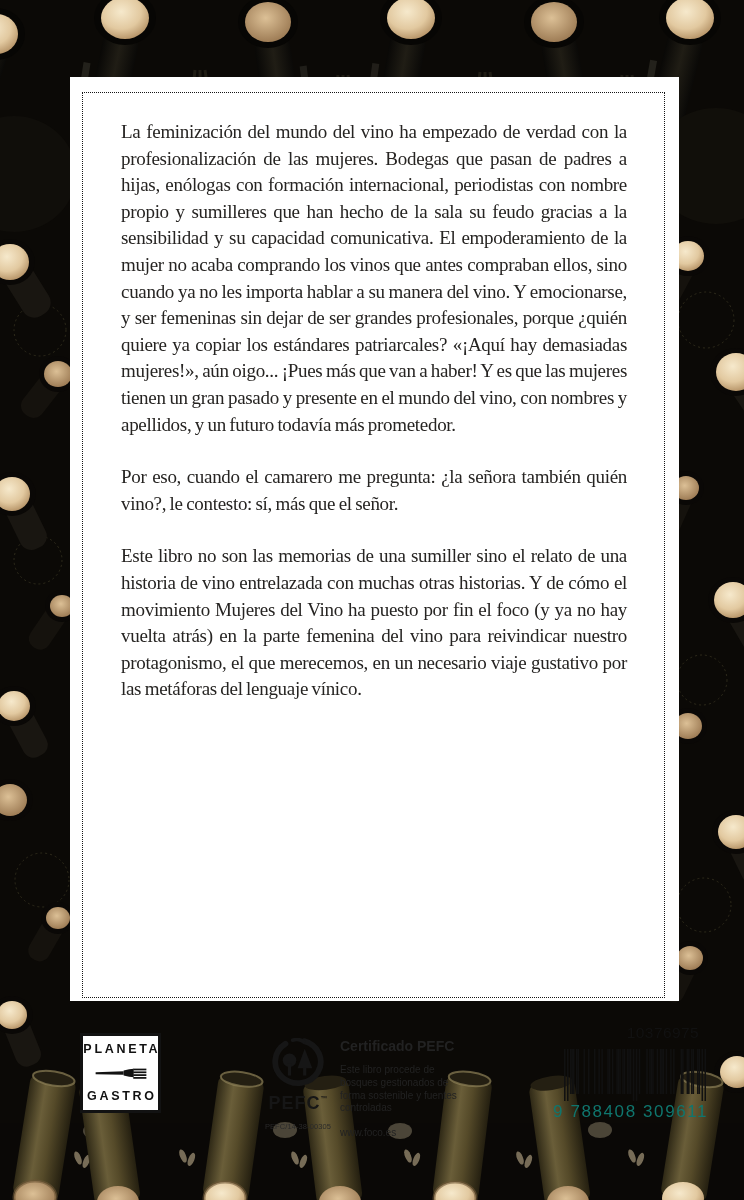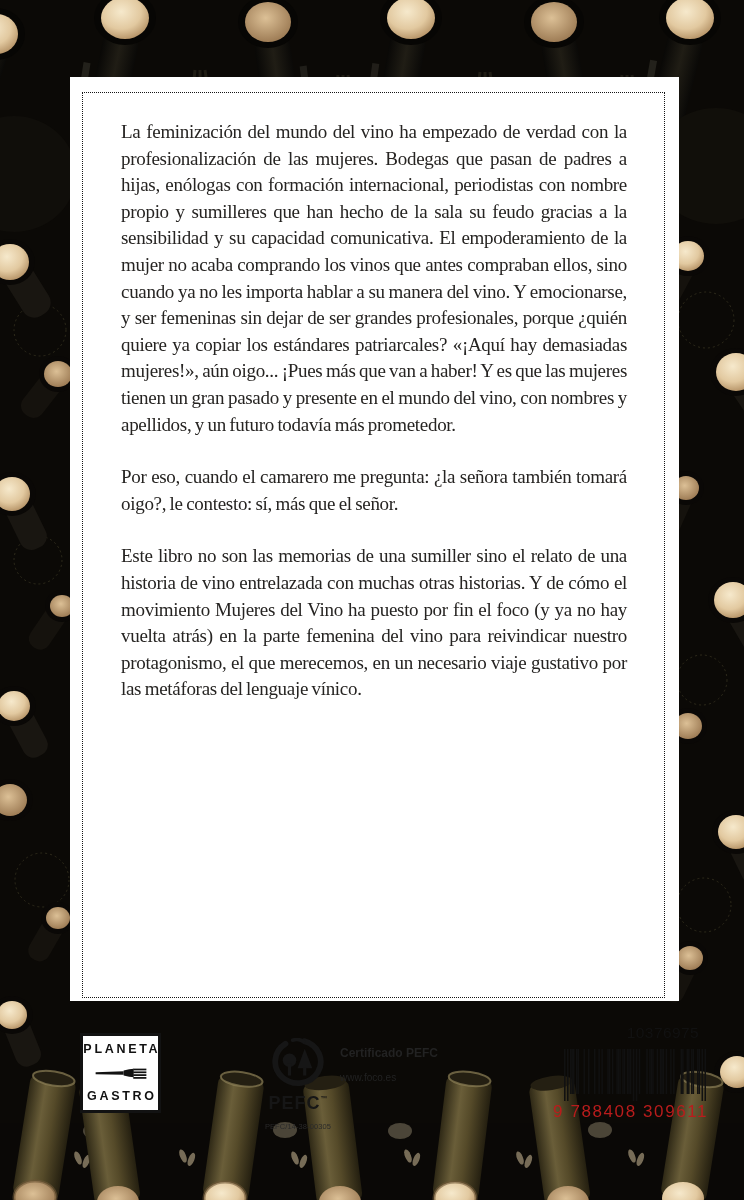--- a/index.html
+++ b/index.html
@@ -34,29 +34,29 @@
     font-weight:bold;font-size:12.5px;letter-spacing:2.7px;padding-left:2.7px;
     color:#121212;line-height:1;white-space:nowrap;
   }
   
   .pefc-block{position:absolute;left:192px;top:40px;width:72px;text-align:center;color:#161616;}
   .pefc-word{font-weight:bold;font-size:18px;letter-spacing:1px;line-height:1;margin-top:2px;color:#161616;}
   .pefc-word sup{font-size:7px;vertical-align:8px;letter-spacing:0;}
   .pefc-code{font-size:7.5px;letter-spacing:0.1px;margin-top:10px;white-space:nowrap;color:#2a2a2a;}
   
   .cert-block{position:absolute;left:270px;top:40px;width:132px;color:#222;}
-  .cert-title{font-size:12px;font-weight:bold;margin:8px 0 10px 0;}
+  .cert-title{font-size:14px;font-weight:bold;margin:0 0 10px 0;}
   .cert-text{font-size:10px;line-height:12.8px;margin:0;}
   .cert-url{font-size:10px;margin-top:12px;}
   
   .barcode-block{position:absolute;left:450px;top:26px;width:150px;margin-left:36px;}
   .bc-num{font-size:15.5px;color:#111;text-align:right;padding-right:7px;letter-spacing:0.4px;}
   .bc-bars{display:block;margin:7px 0 0 8px;}
   .bc-digits{
-    font-size:17px;color:#b91c1c;margin:1px 0 0 -3px;letter-spacing:1.6px;white-space:nowrap;
+    font-size:17px;color:#0f766e;margin:1px 0 0 -3px;letter-spacing:1.6px;white-space:nowrap;
   }
 </style>
 </head>
 <body>
 
 <div class="cover">
 
   <svg class="bg" width="744" height="1200" viewBox="0 0 744 1200" aria-hidden="true">
     <defs>
       <radialGradient id="corkG" cx="42%" cy="35%" r="75%">
@@ -324,21 +324,21 @@
           </g>
       </g>
     </g>
   </svg>
 
   <div class="panel">
 
     <div class="frame">
       <div class="synopsis">
         <p>La feminización del mundo del vino ha empezado de verdad con la profesionalización de las mujeres. Bodegas que pasan de padres a hijas, enólogas con formación internacional, periodistas con nombre propio y sumilleres que han hecho de la sala su feudo gracias a la sensibilidad y su capacidad comunicativa. El empoderamiento de la mujer no acaba comprando los vinos que antes compraban ellos, sino cuando ya no les importa hablar a su manera del vino. Y emocionarse, y ser femeninas sin dejar de ser grandes profesionales, porque ¿quién quiere ya copiar los estándares patriarcales? «¡Aquí hay demasiadas mujeres!», aún oigo... ¡Pues más que van a haber! Y es que las mujeres tienen un gran pasado y presente en el mundo del vino, con nombres y apellidos, y un futuro todavía más prometedor.</p>
-        <p>Por eso, cuando el camarero me pregunta: ¿la señora también tomará oigo?, le contesto: sí, más que el señor.</p>
+        <p>Por eso, cuando el camarero me pregunta: ¿la señora también quién vino?, le contesto: sí, más que el señor.</p>
         <p>Este libro no son las memorias de una sumiller sino el relato de una historia de vino entrelazada con muchas otras historias. Y de cómo el movimiento Mujeres del Vino ha puesto por fin el foco (y ya no hay vuelta atrás) en la parte femenina del vino para reivindicar nuestro protagonismo, el que merecemos, en un necesario viaje gustativo por las metáforas del lenguaje vínico.</p>
       </div>
     </div>
 
     <div class="logos">
 
       <div class="planeta">
         <span class="word">PLANETA</span>
         <svg width="58" height="14" viewBox="0 0 60 16" aria-hidden="true">
           <g fill="#121212">
@@ -365,20 +365,21 @@
             <path d="M37.5 12 L46 34 L29.5 34 Z"></path>
             <rect x="35.7" y="33" width="3.6" height="9"></rect>
           </g>
         </svg>
         <div class="pefc-word"><span>PEFC</span><sup>™</sup></div>
         <div class="pefc-code">PEFC/14-38-00305</div>
       </div>
 
       <div class="cert-block">
         <p class="cert-title">Certificado PEFC</p>
+        <p class="cert-text">Este libro procede de bosques gestionados de forma sostenible y fuentes controladas</p>
         <div class="cert-url">www.foco.es</div>
       </div>
 
       <div class="barcode-block">
         <div class="bc-num">10376975</div>
         <svg id="bc-bars" class="bc-bars" width="142" height="52" viewBox="0 0 142 52" aria-hidden="true">
             <rect x="0.00" y="0" width="1.55" height="52" fill="#111"></rect>
             <rect x="2.99" y="0" width="1.55" height="52" fill="#111"></rect>
             <rect x="5.98" y="0" width="1.55" height="45" fill="#111"></rect>
             <rect x="7.47" y="0" width="1.55" height="45" fill="#111"></rect>

